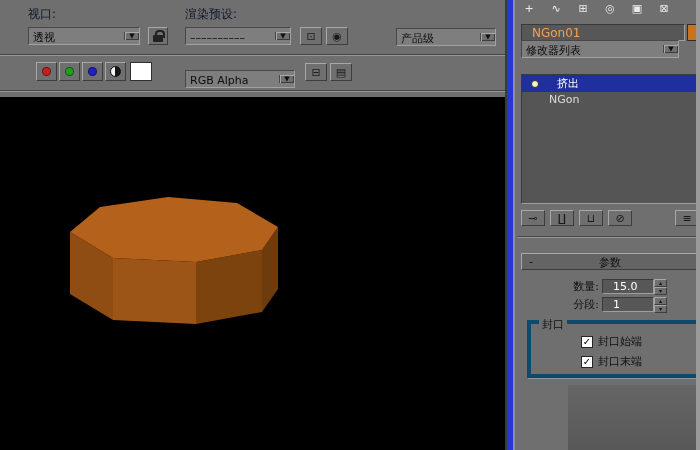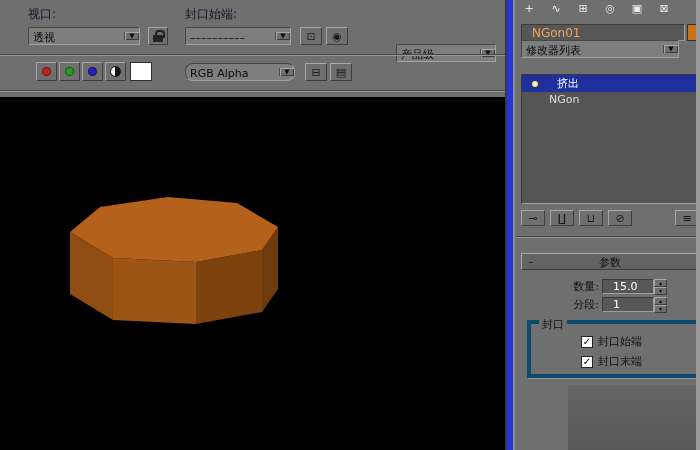--- a/index.html
+++ b/index.html
@@ -57,21 +57,21 @@
   .stackrow { height:16px; line-height:16px; color:#dcdcdc; font-size:11px; padding-left:27px; }
 </style>
 </head>
 <body>
 
 <div class="screen">
 
   <div class="abs" style="left:0;top:0;width:505px;height:450px;background:#6f6f6f;">
 
     <span class="label" style="left:28px;top:6px;">视口:</span>
-    <span class="label" style="left:185px;top:6px;">封口始端:</span>
+    <span class="label" style="left:185px;top:6px;">渲染预设:</span>
 
     <div class="dd" style="left:28px;top:27px;width:112px;">
       <span class="txt">透视</span>
       <span class="arrow">▼</span>
     </div>
 
     <div class="btn3d abs iconbtn" style="left:148px;top:27px;width:20px;height:18px;">
       <span class="lockicon"></span>
     </div>
 
@@ -81,21 +81,21 @@
     </div>
 
     <div class="btn3d abs iconbtn" style="left:300px;top:27px;width:22px;height:18px;">
       <span>⊡</span>
     </div>
     <div class="btn3d abs iconbtn" style="left:326px;top:27px;width:22px;height:18px;">
       <span>◉</span>
     </div>
 
 
-    <div class="dd" style="left:396px;top:44px;width:100px;">
+    <div class="dd" style="left:396px;top:28px;width:100px;">
       <span class="txt">产品级</span>
       <span class="arrow">▼</span>
     </div>
 
     <div class="hgroove" style="left:0;top:54px;width:505px;"></div>
 
     <div class="btn3d abs iconbtn" style="left:36px;top:62px;width:21px;height:19px;">
       <span class="dot" style="background-color: rgb(196, 32, 32);"></span>
     </div>
     <div class="btn3d abs iconbtn" style="left:59px;top:62px;width:21px;height:19px;">
@@ -103,21 +103,21 @@
     </div>
     <div class="btn3d abs iconbtn" style="left:82px;top:62px;width:21px;height:19px;">
       <span class="dot" style="background-color: rgb(32, 32, 196);"></span>
     </div>
     <div class="btn3d abs iconbtn" style="left:105px;top:62px;width:21px;height:19px;">
       <span class="halfcircle"></span>
     </div>
 
     <div class="abs" style="left: 130px; top: 62px; width: 22px; height: 19px; border: 1px solid rgb(47, 47, 47); background-color: rgb(255, 255, 255);"></div>
 
-    <div class="dd" style="left:185px;top:63px;width:110px;border-radius:8px;">
+    <div class="dd" style="left:185px;top:70px;width:110px;">
       <span class="txt">RGB Alpha</span>
       <span class="arrow">▼</span>
     </div>
 
     <div class="btn3d abs iconbtn" style="left:305px;top:63px;width:22px;height:18px;">
       <span>⊟</span>
     </div>
     <div class="btn3d abs iconbtn" style="left:330px;top:63px;width:22px;height:18px;">
       <span>▤</span>
     </div>

